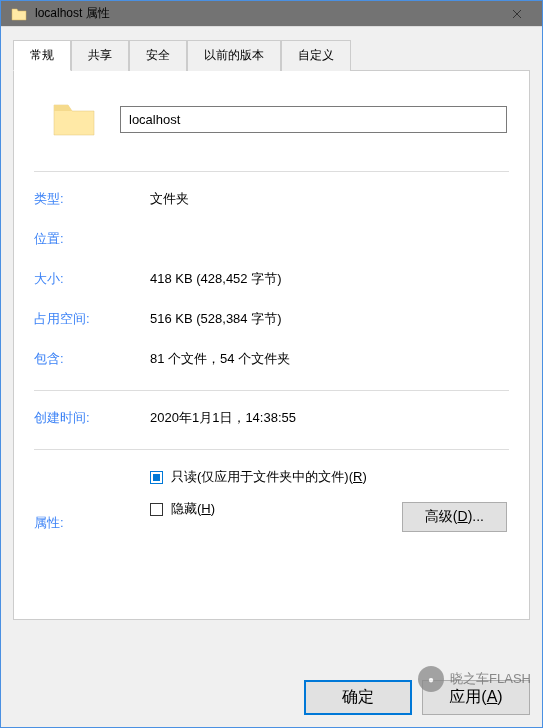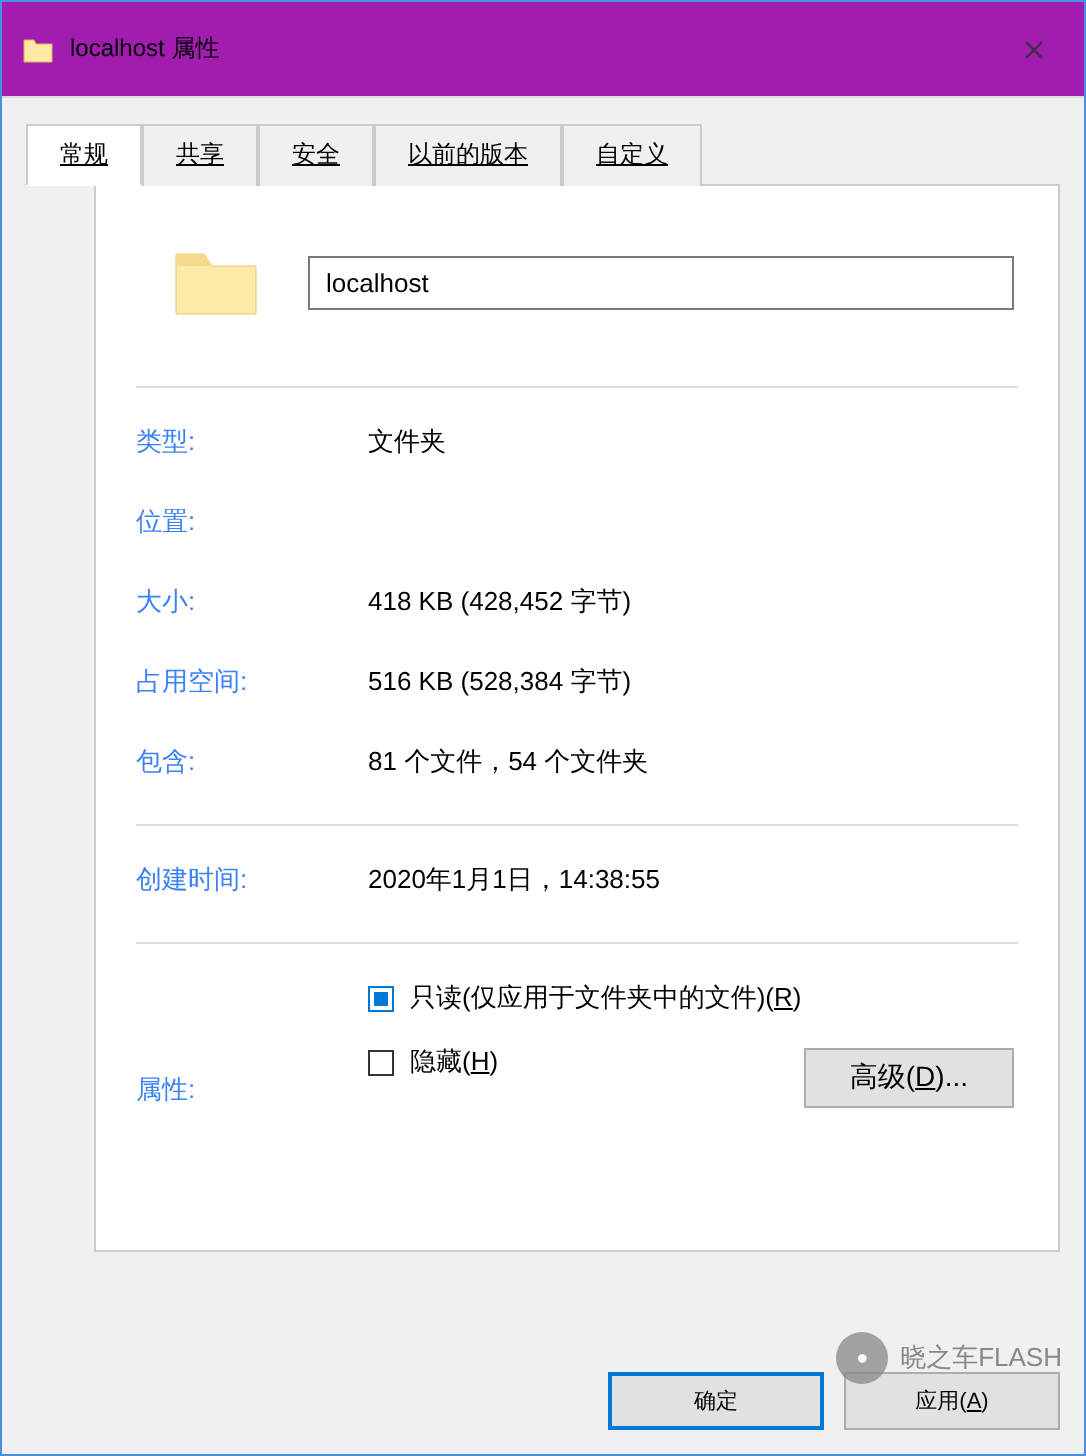--- a/index.html
+++ b/index.html
@@ -18,22 +18,22 @@
     }
     .window {
       width: 543px;
       height: 728px;
       background: #fff;
       border: 1px solid #4a90e2;
       display: flex;
       flex-direction: column;
     }
     .titlebar {
-      height: 48px;
-      background: #a21caf;
+      height: 26px;
+      background: #737373;
       display: flex;
       align-items: center;
       padding: 0 0 0 10px;
       border-bottom: 1px solid #ddd;
     }
     .titlebar-icon {
       width: 16px;
       height: 16px;
       margin-right: 8px;
     }
@@ -62,21 +62,20 @@
     .tab-container {
       display: flex;
       flex-direction: column;
       flex: 1;
       background: #f0f0f0;
     }
     .tabs {
       display: flex;
       position: relative;
       z-index: 2;
-      text-decoration: underline;
     }
     .tab {
       padding: 6px 16px;
       background: #f0f0f0;
       border: 1px solid #ccc;
       border-bottom: none;
       cursor: pointer;
       font-size: 12px;
       margin-right: 0px;
       position: relative;
@@ -84,21 +83,20 @@
     }
     .tab.active {
       background: #fff;
       border-bottom: 1px solid #fff;
     }
     .tab-content {
       background: #fff;
       border: 1px solid #ccc;
       flex: 1;
       padding: 24px 20px;
-      margin-left: 34px;
     }
     .folder-row {
       display: flex;
       align-items: center;
       gap: 22px;
       margin-bottom: 28px;
     }
     .folder-icon {
       width: 48px;
       height: 48px;
@@ -184,21 +182,21 @@
       justify-content: flex-end;
       gap: 10px;
       padding: 12px 12px 12px 0;
       background: #f0f0f0;
     }
     .btn {
       border: 1px solid #adadad;
       background: #e1e1e1;
       padding: 5px 0;
       width: 108px;
-      font-size: 11px;
+      font-size: 16px;
       font-family: inherit;
       cursor: pointer;
       margin-top: 36px;
     }
     .btn.default {
       border: 2px solid #0078d7;
     }
     .watermark {
       position: absolute;
       bottom: 36px;

